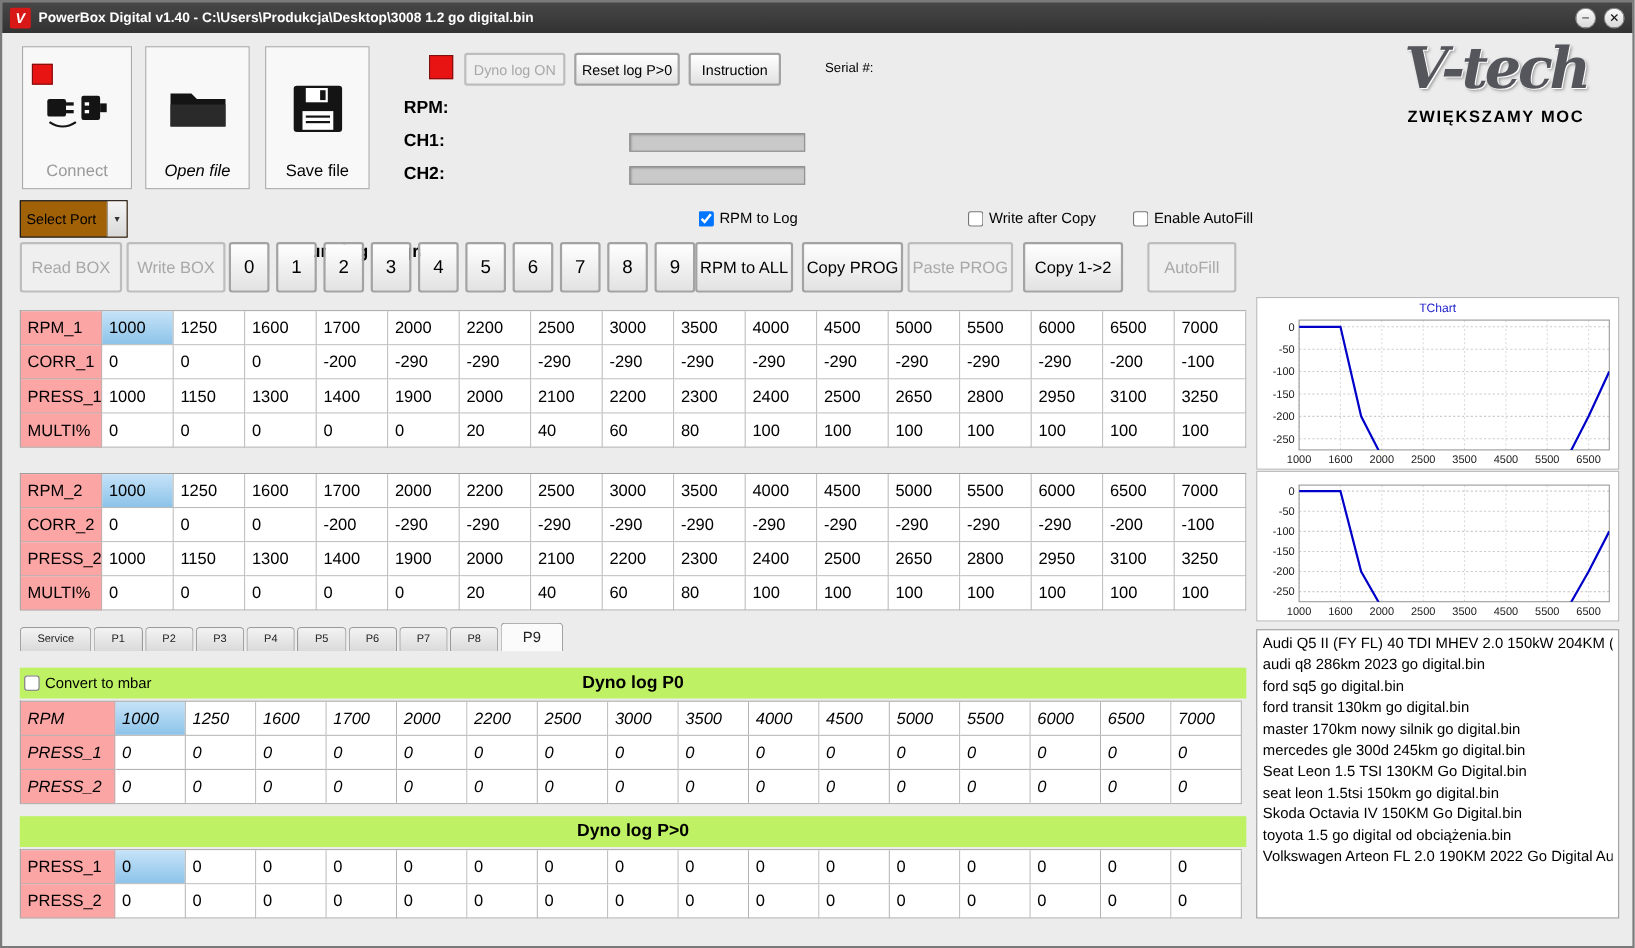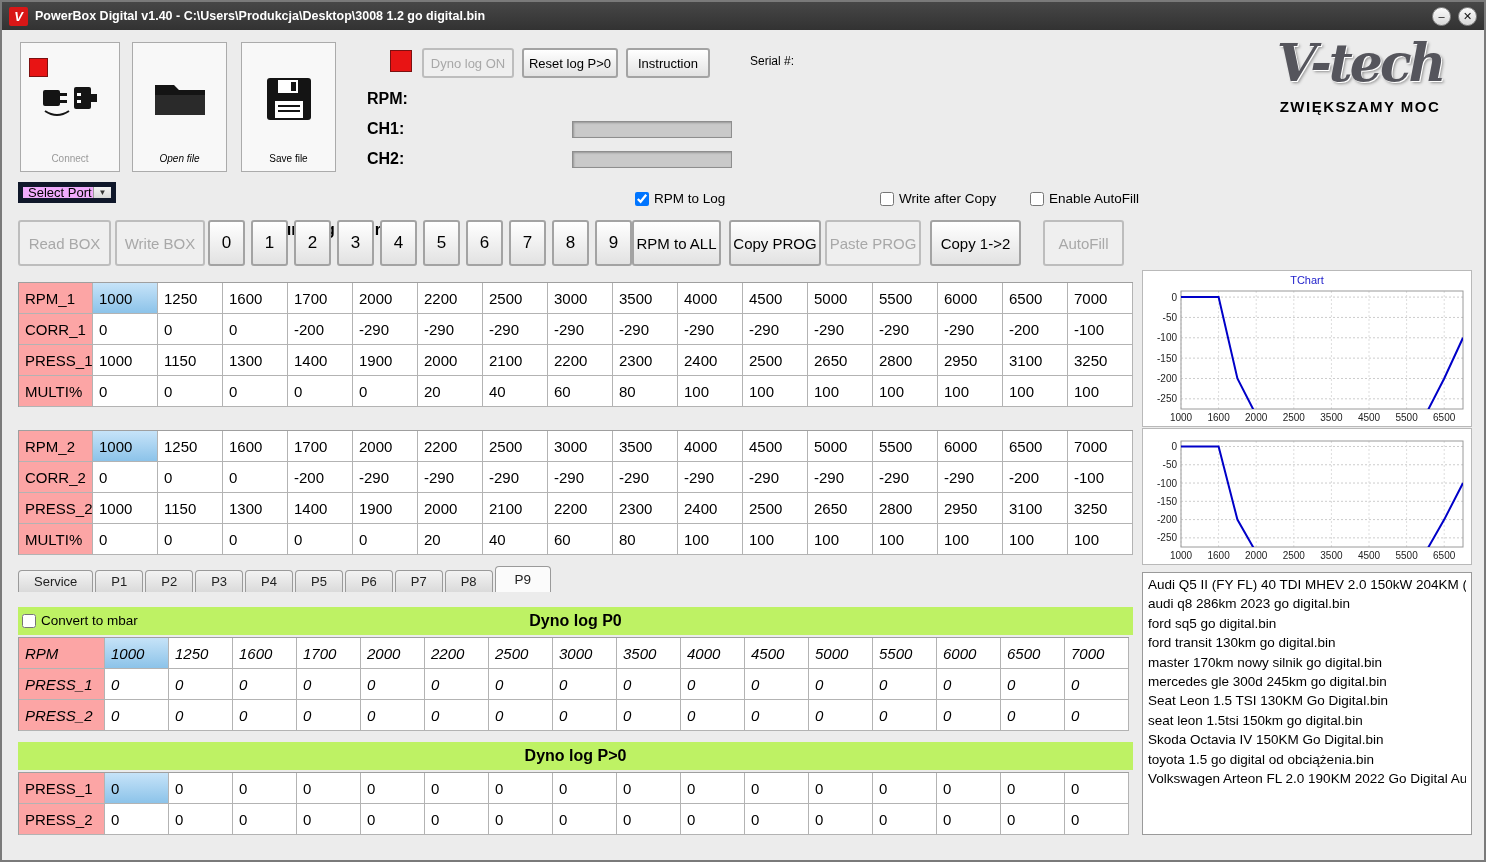--- a/index.html
+++ b/index.html
@@ -10,21 +10,21 @@
 #titlebar{position:absolute;left:0;top:0;width:100%;height:28px;background:linear-gradient(#474747,#323232);display:flex;align-items:center;padding:0 7px;gap:7px;}
 #titlebar .logo{width:19px;height:19px;background:#d81717;color:#fff;font-weight:bold;font-style:italic;display:flex;align-items:center;justify-content:center;font-size:13px;border-radius:2px;flex:none;}
 #title-text{color:#fff;font-size:12.5px;font-weight:bold;flex:1;white-space:nowrap;overflow:hidden;}
 .winbtn{width:19px;height:19px;border-radius:50%;background:linear-gradient(#fbfbfb,#d8d8d8);color:#111;font-size:11px;display:flex;align-items:center;justify-content:center;border:1px solid #8c8c8c;flex:none;cursor:default;}
 
 
 .bigbtn{position:absolute;top:40px;height:130px;background:#f8f8f8;border:1px solid #ababab;display:flex;flex-direction:column;align-items:center;justify-content:flex-end;padding-bottom:7px;}
 #connect-btn{left:18px;width:100px;}
 #open-btn{left:130px;width:95px;font-style:italic;}
 #save-btn{left:239px;width:95px;}
-.bigbtn .cap{font-size:10px;color:#000;}
+.bigbtn .cap{font-size:15px;color:#000;}
 #connect-btn .cap{color:#9a9a9a;}
 .bigicon{position:absolute;top:34px;left:50%;transform:translateX(-50%);}
 .redsq{width:19px;height:19px;background:#e81414;border:1px solid #7c1010;}
 #connect-red{position:absolute;left:8px;top:15px;}
 #main-red{position:absolute;left:388px;top:48px;width:22px;height:22px;}
 
 
 .btn{background:linear-gradient(#ffffff,#e2e2e2);border:2px solid #a3a3a3;border-radius:3px;font-size:13px;color:#000;display:flex;align-items:center;justify-content:center;font-family:inherit;position:absolute;cursor:default;}
 .btn.disabled{color:#a8a8a8;background:#efefef;border-color:#bdbdbd;}
 #btn-dynolog{left:420px;top:46px;width:92px;height:30px;}
@@ -35,21 +35,21 @@
 .meas-label{position:absolute;left:365px;font-size:16px;font-weight:600;}
 #rpm-label{top:88px;}
 #ch1-label{top:118px;}
 #ch2-label{top:148px;}
 .pbar{position:absolute;left:570px;width:160px;height:17px;background:#c9c9c9;border:1px solid #8e8e8e;box-shadow:inset 1px 1px 2px rgba(0,0,0,.25);}
 #ch1-bar{top:119px;}
 #ch2-bar{top:149px;}
 #running-label{position:absolute;left:268px;top:179px;font-size:16px;font-weight:bold;margin-top:40px;}
 
 
-#select-port{position:absolute;left:16px;top:180px;width:98px;height:21px;background:#f0abfc;border:5px solid #0f172a;display:flex;align-items:center;font-size:13px;}
+#select-port{position:absolute;left:16px;top:180px;width:98px;height:34px;background:#a16207;border:1px solid #0f172a;display:flex;align-items:center;font-size:13px;}
 #select-port .val{flex:1;padding-left:5px;}
 #select-port .dd-arrow{width:18px;height:100%;background:linear-gradient(#f4f4f4,#d9d9d9);border-left:1px solid #9b9b9b;font-size:8px;display:flex;align-items:center;justify-content:center;color:#333;}
 
 
 .chk{position:absolute;display:flex;align-items:center;gap:5px;font-size:13.5px;}
 .chk input{width:14px;height:14px;}
 #chk-rpmlog{left:633px;top:189px;}
 #chk-writecopy{left:878px;top:189px;}
 #chk-autofill{left:1028px;top:189px;}
 
@@ -79,21 +79,21 @@
 .trow{display:flex;height:31px;}
 .tcell{border-right:1px solid #b3b3b3;border-bottom:1px solid #b3b3b3;display:flex;align-items:center;padding-left:6px;font-size:15px;flex:none;background:#fff;}
 .tcell.label{width:74px;background:#fca5a5;}
 .tcell.val{width:65px;}
 .grid.dyno .tcell.label{width:86px;}
 .grid.dyno .tcell.val{width:64px;}
 .tcell.sel{background:linear-gradient(#c6e3f8,#8cc3e9);}
 
 
 #tabs{position:absolute;left:16px;top:564px;display:flex;align-items:flex-end;height:26px;}
-.tab{height:22px;padding:0 15px;background:linear-gradient(#f3f3f3,#dadada);border:1px solid #9a9a9a;border-bottom:none;border-radius:4px 4px 0 0;font-size:13px;display:flex;align-items:center;margin-right:2px;color:#222;cursor:default;}
+.tab{height:22px;padding:0 15px;background:linear-gradient(#f3f3f3,#dadada);border:1px solid #9a9a9a;border-bottom:none;border-radius:4px 4px 0 0;font-size:10px;display:flex;align-items:center;margin-right:2px;color:#222;cursor:default;}
 .tab.active{height:26px;background:#fbfbfb;padding:0 19px;font-size:13.5px;}
 
 
 .band{position:absolute;left:16px;width:1115px;height:28px;background:#bef264;display:flex;align-items:center;justify-content:center;font-size:16px;font-weight:bold;}
 #band-p0{top:605px;}
 #band-pg0{top:740px;}
 #chk-mbar{left:20px;top:611px;}
 
 
 .chart{position:absolute;left:1140px;width:330px;background:#fff;border:1px solid #b9b9b9;}

